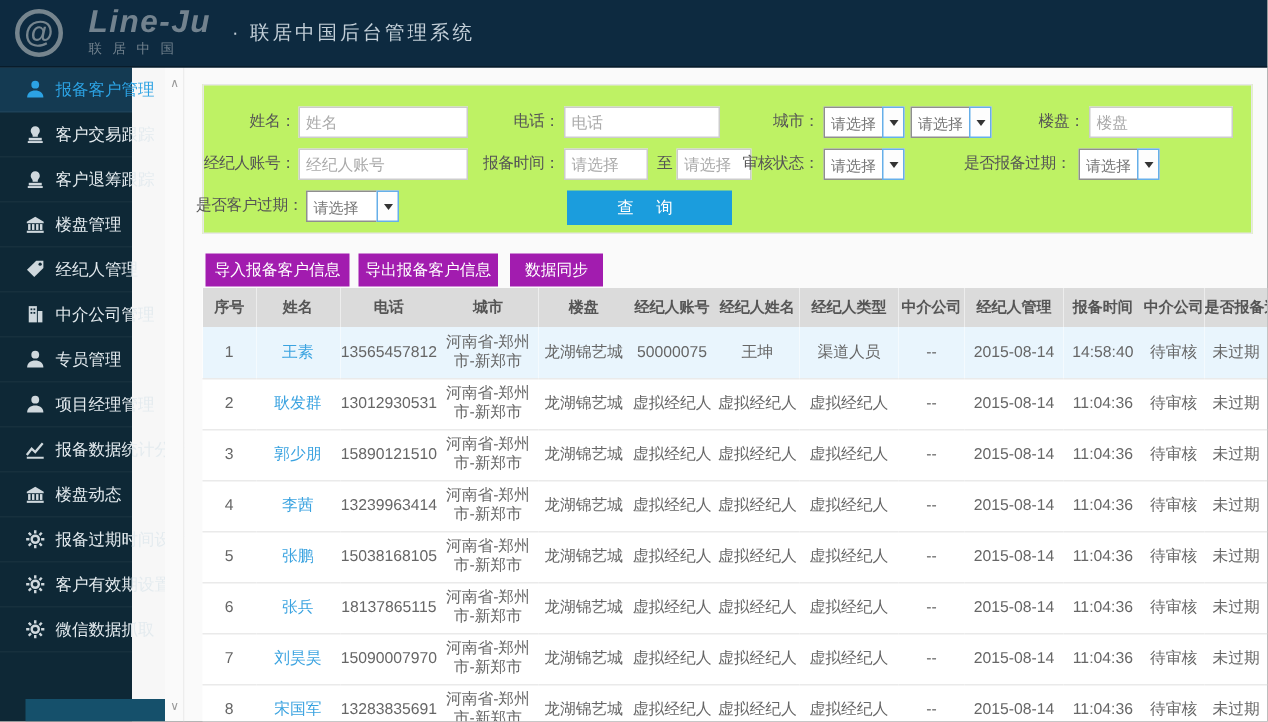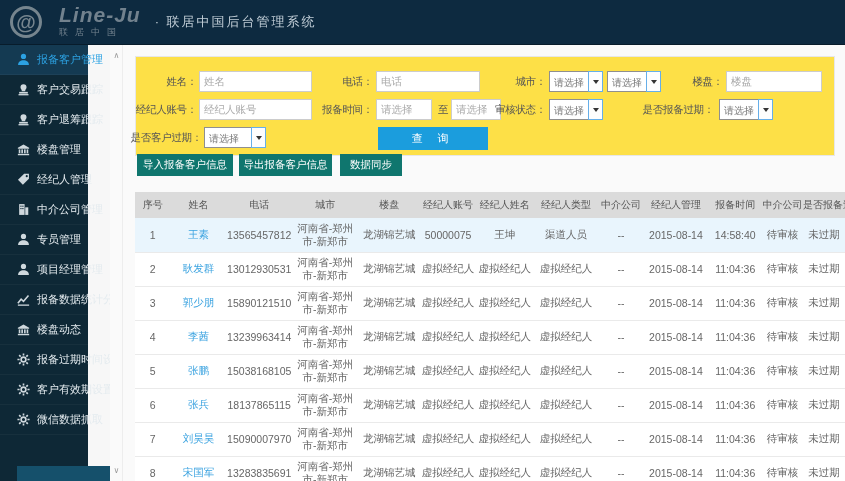--- a/index.html
+++ b/index.html
@@ -26,37 +26,37 @@
   .side-partial { position:absolute; bottom:0; left:17px; width:93px; height:15px; background:#15506b; }
 
   
   .strip { position:absolute; left:110px; top:45px; width:13px; height:436px; background:#fafafa; border-right:1px solid #ededed; }
   .strip .arr { position:absolute; left:0; width:13px; text-align:center; color:#999; font-size:8px; }
   .strip .arr.up { top:6px; } .strip .arr.dn { bottom:6px; }
 
   
   .main { position:absolute; left:123px; top:45px; width:722px; height:436px; background:#fafafa; }
 
-  .card { position:absolute; left:12px; top:11px; width:700px; height:100px; background:#fde047; border:1px solid #e7e7e7;font-family:Liberation Serif, serif; }
+  .card { position:absolute; left:12px; top:11px; width:700px; height:100px; background:#bef264; border:1px solid #e7e7e7; }
   .f-label { position:absolute; text-align:right; font-size:10.5px; color:#555; letter-spacing:-0.3px; line-height:21px; }
   .inp { position:absolute; height:21px; border:1px solid #ccc; background:#fff; font-size:10.5px; color:#666; padding:0 4px; font-family:inherit; }
   .inp::placeholder { color:#aaa; }
   .sel { position:absolute; height:21px; border:1px solid #8f8f8f; background:#fff; display:flex; align-items:stretch; cursor:pointer; }
   .sel .sel-txt { flex:1; font-size:10px; color:#777; padding:4px 3px 0 4px; white-space:nowrap; overflow:hidden; }
   .sel .sel-arw { width:15px; border:1px solid #66afe9; margin:-1px; background:#fdfdfd; display:flex; align-items:center; justify-content:center; }
   .sel .sel-arw i { width:0; height:0; border-left:3.5px solid transparent; border-right:3.5px solid transparent; border-top:4.5px solid #333; }
   .to-label { position:absolute; font-size:10.5px; color:#555; line-height:21px; }
   .btn-query { position:absolute; left:242px; top:70px; width:110px; height:23px; background:#1b9ddd; color:#fff; border:none; font-size:11px; letter-spacing:6px; cursor:pointer; font-family:inherit; }
 
-  .toolbar-btn { position:absolute; top:109px; height:22px; background:#0f766e; color:#fff; border:none; font-size:10.5px; cursor:pointer; font-family:Liberation Sans, sans-serif; }
+  .toolbar-btn { position:absolute; top:124px; height:22px; background:#a21caf; color:#fff; border:none; font-size:10.5px; cursor:pointer; font-family:Liberation Sans, sans-serif; }
   .tb1 { left:14px; width:96px; } .tb2 { left:116px; width:93px; } .tb3 { left:217px; width:62px; }
 
   
   .tbl { position:absolute; left:12px; top:147px; width:710px; border-collapse:collapse; table-layout:fixed; background:#fff; }
-  .tbl th { background:#dbdbdb; color:#555; font-weight:normal; font-size:10px; height:26px; white-space:nowrap; overflow:hidden; text-align:center; }
+  .tbl th { background:#dbdbdb; color:#555; font-weight:bold; font-size:10px; height:26px; white-space:nowrap; overflow:hidden; text-align:center; }
   .tbl td { font-size:10.5px; color:#666; height:34px; text-align:center; border-bottom:1px solid #eaeaea; vertical-align:middle; white-space:nowrap; overflow:hidden; }
   .tbl td.wrap { white-space:normal; word-break:break-all; line-height:1.25; }
   .tbl tr.hl td { background:#e9f5fd; }
   .tbl td.link { color:#3ba3e0; cursor:pointer; }
 </style>
 </head>
 <body>
 
 <div class="app">
 

